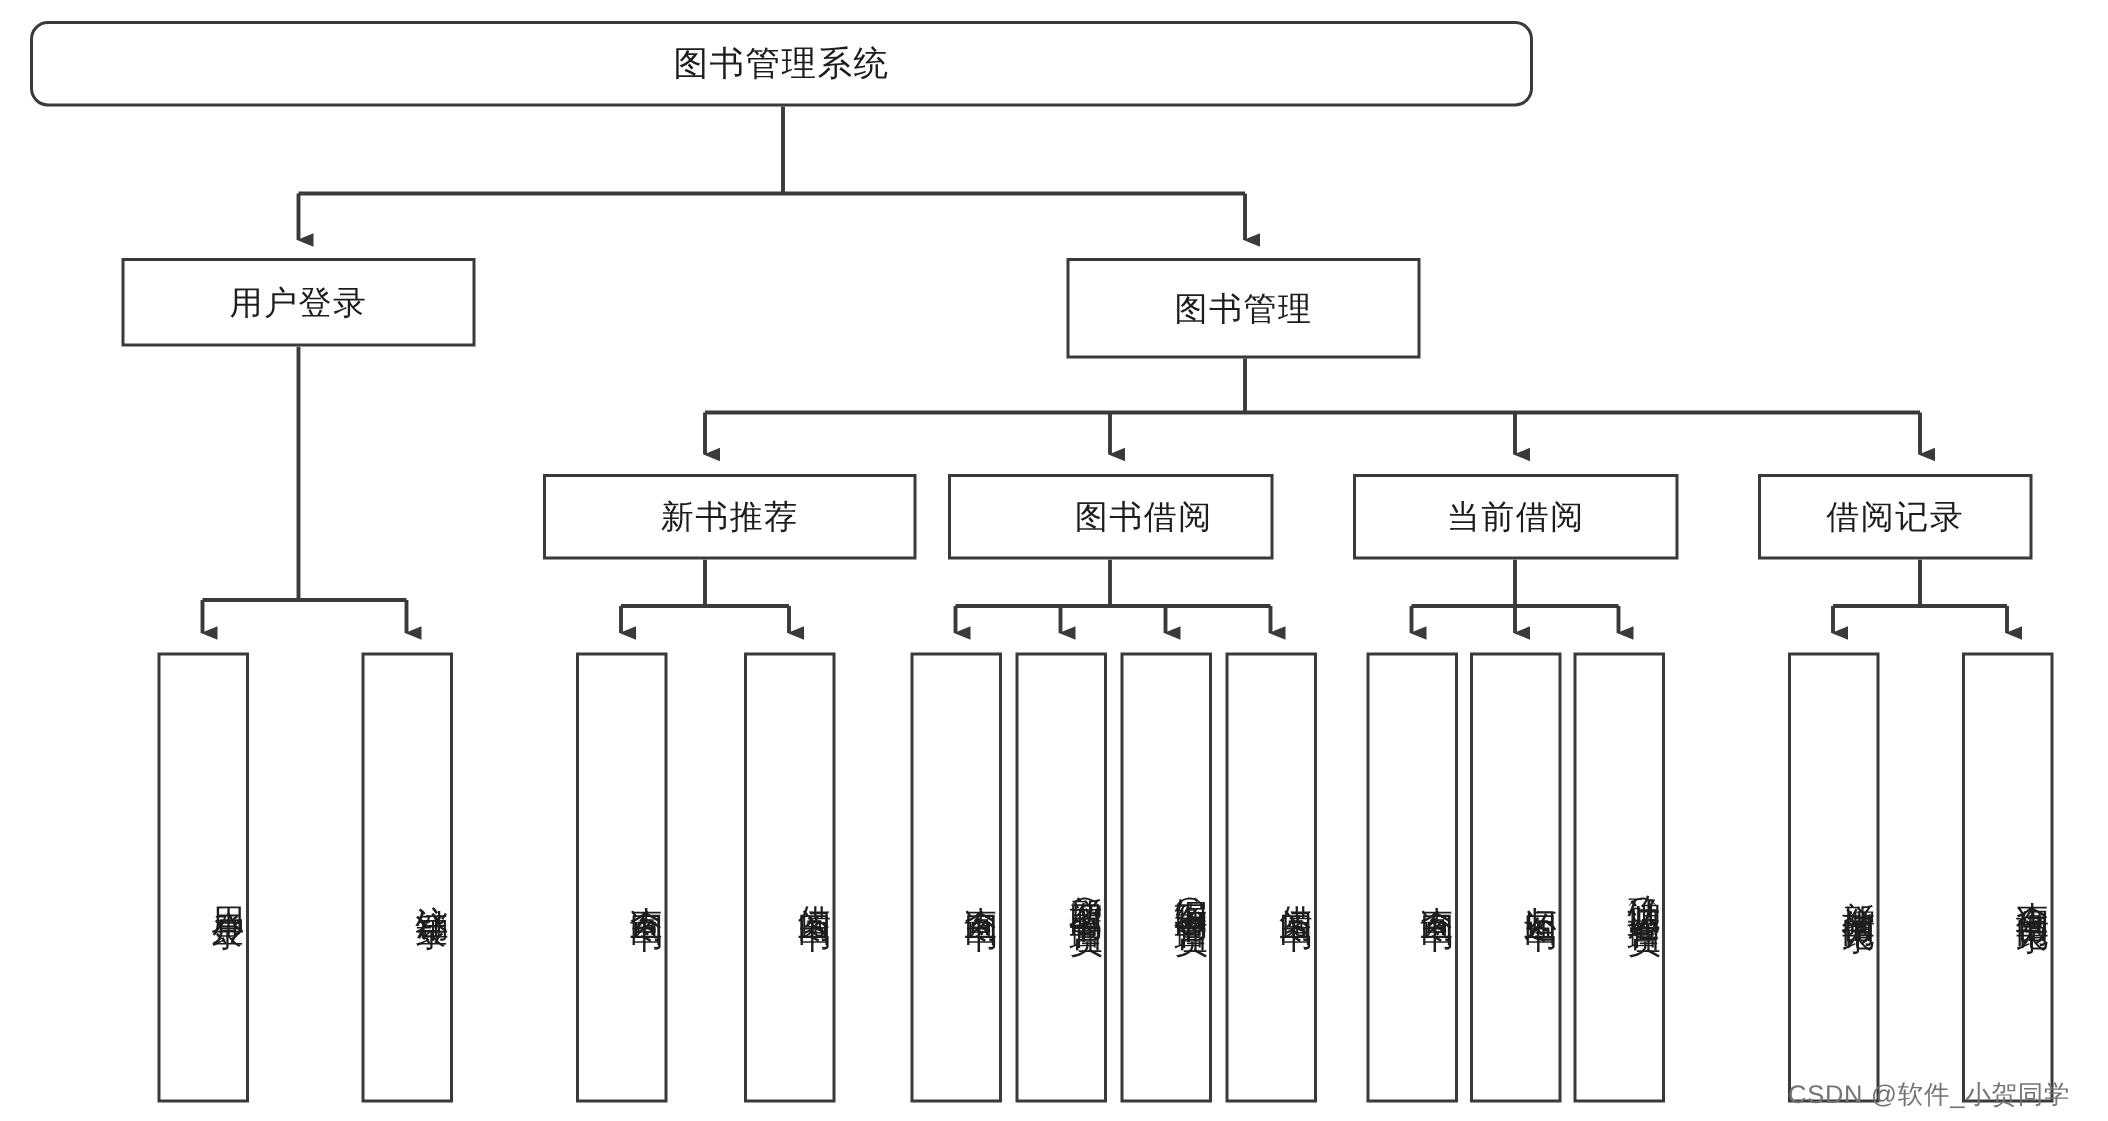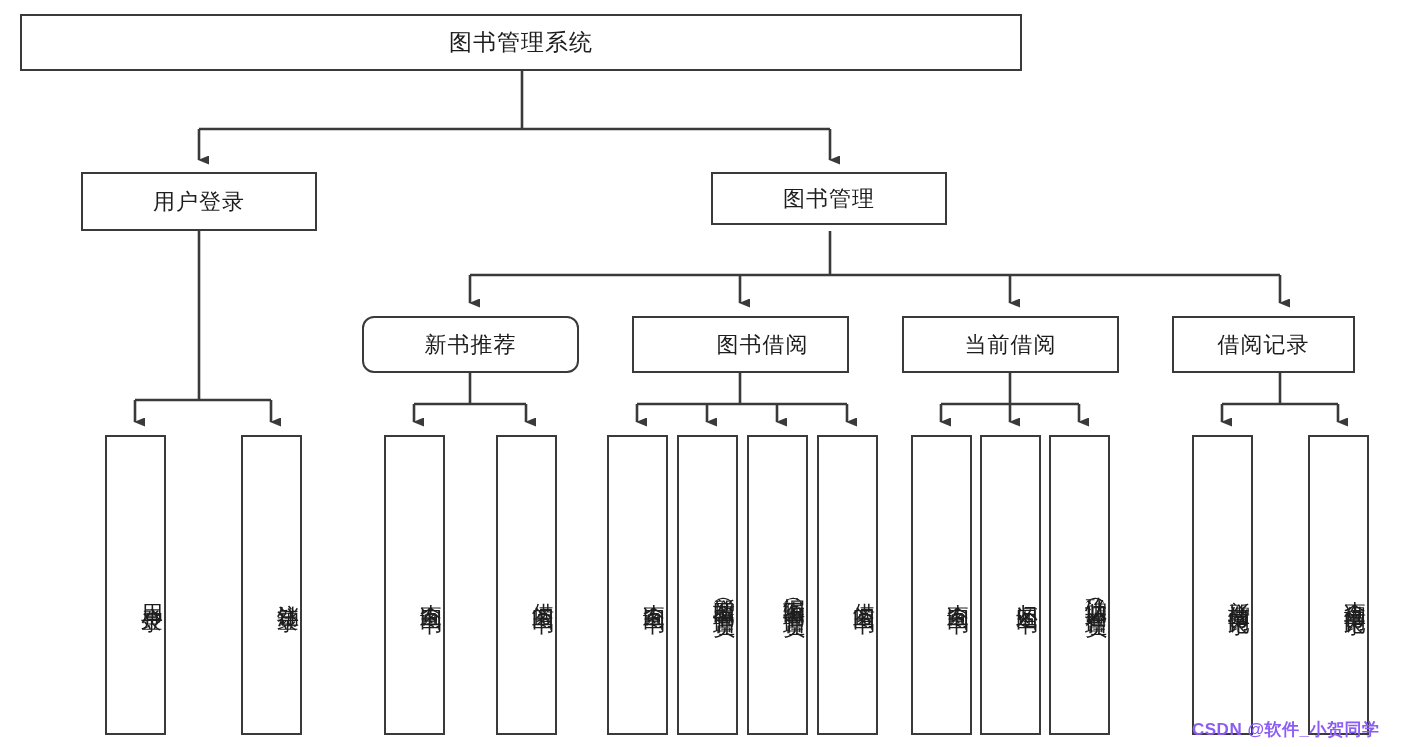--- a/index.html
+++ b/index.html
@@ -51,24 +51,23 @@
     position: absolute;
     left: 0;
     top: 0;
     width: 1405px;
     height: 747px;
     pointer-events: none;
   }
   .wm {
     position: absolute;
     font-size: 17px;
-    color: #8b5cf6;
+    color: #737373;
     white-space: nowrap;
     letter-spacing: 0.5px;
-    font-weight: bold;
   }
 </style>
 </head>
 <body>
 
 <div id="canvas">
 
   <svg class="edge-layer" viewBox="0 0 1405 747" width="1405" height="747">
     <defs>
       <marker id="arw" markerWidth="9" markerHeight="11" refX="4.5" refY="10" orient="auto" markerUnits="userSpaceOnUse">
@@ -112,27 +111,27 @@
       <path d="M1010,404 L1010,422" marker-end="url(#arw)"></path>
       <path d="M1079,404 L1079,422" marker-end="url(#arw)"></path>
 
       <path d="M1280,373 L1280,404"></path>
       <path d="M1222,404 L1338,404"></path>
       <path d="M1222,404 L1222,422" marker-end="url(#arw)"></path>
       <path d="M1338,404 L1338,422" marker-end="url(#arw)"></path>
     </g>
   </svg>
 
-  <div class="node horiz root" style="left:20px; top:14px; width:1002px; height:57px;">图书管理系统</div>
+  <div class="node horiz root" style="left:20px; top:14px; width:1002px; height:57px;border-radius:12px;">图书管理系统</div>
 
   <div class="node horiz" style="left:81px; top:172px; width:236px; height:59px;">用户登录</div>
 
-  <div class="node horiz" style="left:711px; top:172px; width:236px; height:53px;">图书管理</div>
+  <div class="node horiz" style="left:711px; top:172px; width:236px; height:67px;">图书管理</div>
 
-  <div class="node horiz" style="left:362px; top:316px; width:217px; height:57px;border-radius:12px;">新书推荐</div>
+  <div class="node horiz" style="left:362px; top:316px; width:249px; height:57px;">新书推荐</div>
 
   <div class="node horiz" style="left:632px; top:316px; width:217px; height:57px;padding-left:44px;">图书借阅</div>
 
   <div class="node horiz" style="left:902px; top:316px; width:217px; height:57px;">当前借阅</div>
 
   <div class="node horiz" style="left:1172px; top:316px; width:183px; height:57px;">借阅记录</div>
 
   <div class="node vert" style="left:105px; top:435px; width:61px; height:300px;">用户登录</div>
 
   <div class="node vert" style="left:241px; top:435px; width:61px; height:300px;">注销登录</div>

